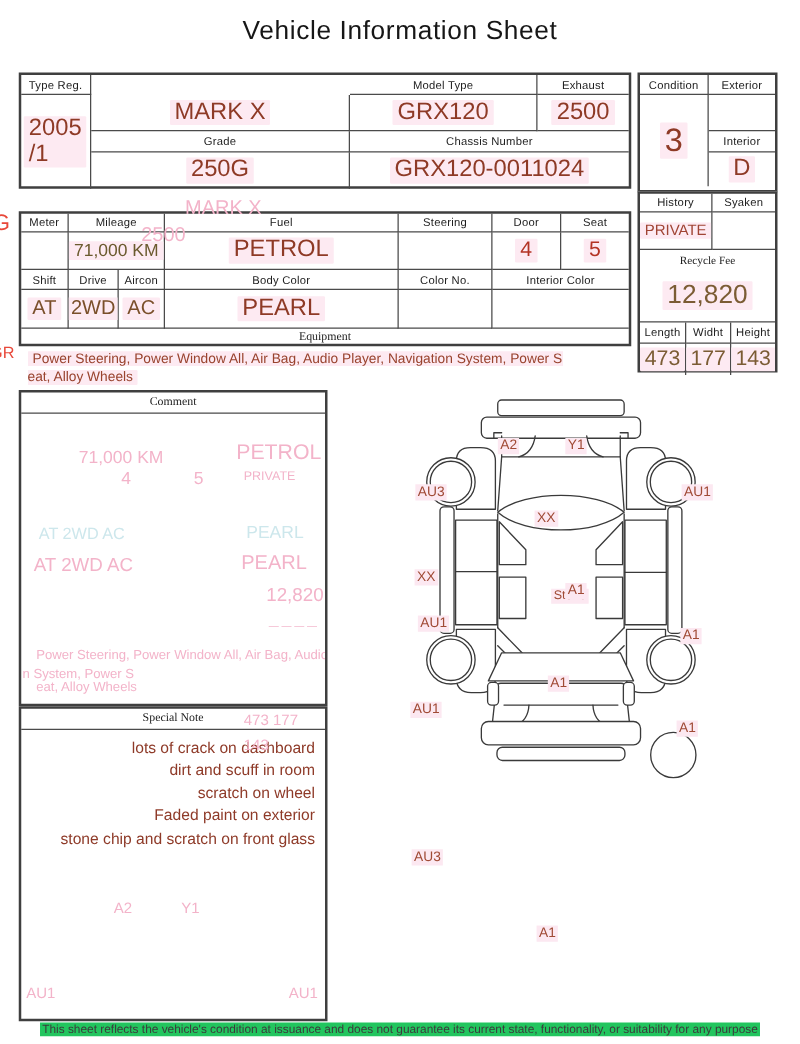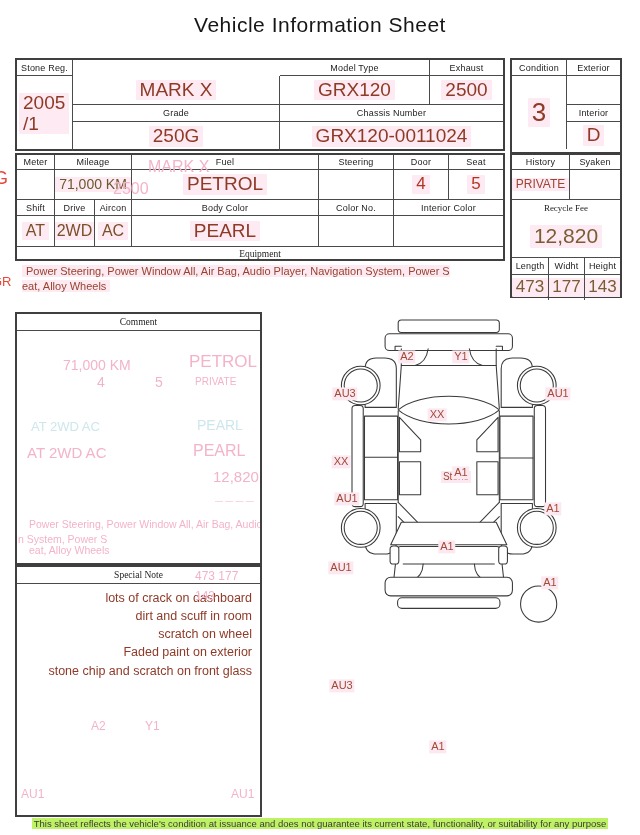--- a/index.html
+++ b/index.html
@@ -40,30 +40,30 @@
   .g{position:absolute;white-space:nowrap;}
   .gp{color:#f3b3c9;} .gb{color:#cde7ec;} .ga{color:#e8483a;}
   .dlabel{
     position:absolute;transform:translate(-50%,-50%);font-size:11px;color:#a04a35;
     background:#fce8f1;padding:0 2px;line-height:1.2;white-space:nowrap;
   }
   .footer{
     position:absolute;left:0;top:818px;width:640px;text-align:center;
     font-size:9.5px;color:#3b3b3b;
   }
-  .footer span{background:#bef264;padding:0 2px;margin-top:36px;}
+  .footer span{background:#22c55e;padding:0 2px;margin-top:36px;}
   svg{position:absolute;left:270px;top:310px;}
 </style>
 </head>
 <body>
 
 <div class="title">Vehicle Information Sheet</div>
 
 <div class="box grid" style="left:15px;top:58px;width:490px;height:93px;grid-template-columns:56px 207px 150px 73px;grid-template-rows:16px 29px 17px 29px;">
-  <div class="cell hd" style="grid-area:1/1">Stone Reg.</div>
+  <div class="cell hd" style="grid-area:1/1">Type Reg.</div>
   <div class="cell hd" style="grid-area:1/3">Model Type</div>
   <div class="cell hd nbr" style="grid-area:1/4">Exhaust</div>
   <div class="cell val nbb" style="grid-area:2/1/5/2;text-align:left;justify-content:flex-start;padding-left:2px;"><span class="hl">2005
 /1</span></div>
   <div class="cell val" style="grid-area:2/2"><span class="hl">MARK X</span></div>
   <div class="cell val" style="grid-area:2/3"><span class="hl">GRX120</span></div>
   <div class="cell val nbr" style="grid-area:2/4"><span class="hl">2500</span></div>
   <div class="cell hd nbr" style="grid-area:3/3/4/5">Chassis Number</div>
   <div class="cell hd" style="grid-area:3/2">Grade</div>
   <div class="cell val nbb" style="grid-area:4/2"><span class="hl">250G</span></div>
@@ -72,21 +72,21 @@
 
 <div class="box grid" style="left:510px;top:58px;width:112px;height:96px;grid-template-columns:55px 53px;grid-template-rows:16px 29px 17px 27px;">
   <div class="cell hd" style="grid-area:1/1">Condition</div>
   <div class="cell hd nbr" style="grid-area:1/2">Exterior</div>
   <div class="cell val nbb" style="grid-area:2/1/5/2;font-size:26px;"><span class="hl">3</span></div>
   <div class="cell val nbr" style="grid-area:2/2"><span></span></div>
   <div class="cell hd nbr" style="grid-area:3/2">Interior</div>
   <div class="cell val nbr nbb" style="grid-area:4/2"><span class="hl">D</span></div>
 </div>
 
-<div class="box" style="left:15px;top:153px;width:490px;height:108px;">
+<div class="box" style="left:15px;top:169px;width:490px;height:108px;">
   <div class="grid" style="grid-template-columns:38px 77px 187px 75px 55px 54px;grid-template-rows:15px 30px;">
     <div class="cell hd">Meter</div>
     <div class="cell hd">Mileage</div>
     <div class="cell hd">Fuel</div>
     <div class="cell hd">Steering</div>
     <div class="cell hd">Door</div>
     <div class="cell hd nbr">Seat</div>
     <div class="cell val"><span></span></div>
     <div class="cell val c-brown" style="font-size:14px"><span class="hl">71,000 KM</span></div>
     <div class="cell val"><span class="hl">PETROL</span></div>

